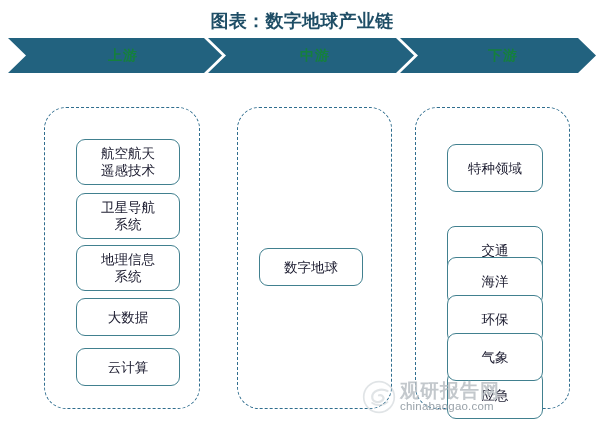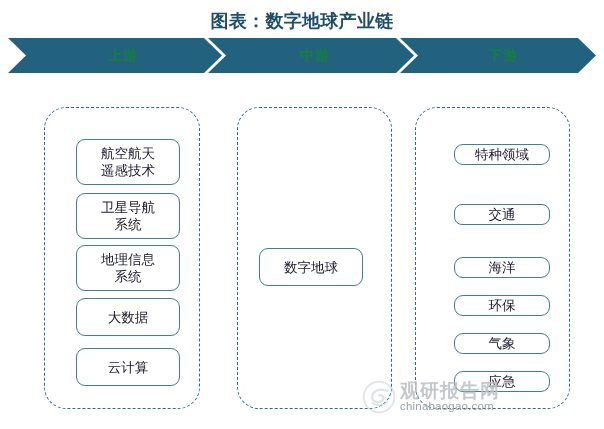--- a/index.html
+++ b/index.html
@@ -97,21 +97,21 @@
 
   
   .n-mid {
     left: 259px;
     width: 104px;
     height: 38px;
     top: 248px;
   }
 
   
-  .n-dn { left: 447px; width: 96px; height: 21px; margin-left: 7px; }
+  .n-dn { left: 447px; width: 96px; height: 48px; }
 
   
   .watermark {
     position: absolute;
     left: 362px;
     top: 378px;
     width: 230px;
     height: 40px;
     pointer-events: none;
   }
@@ -170,21 +170,21 @@
   <div class="node n-up h2" style="top:193px;">卫星导航系统</div>
   <div class="node n-up h2" style="top:245px;">地理信息系统</div>
   <div class="node n-up h1" style="top:348px;">云计算</div>
   <div class="node n-up h1" style="top:298px;">大数据</div>
 
   <div class="group group-midstream"></div>
   <div class="node n-mid">数字地球</div>
 
   <div class="group group-downstream"></div>
   <div class="node n-dn" style="top:144px;">特种领域</div>
-  <div class="node n-dn" style="top:204px;border-radius:8px;">交通</div>
+  <div class="node n-dn" style="top:226px;border-radius:8px;">交通</div>
   <div class="node n-dn" style="top:257px;">海洋</div>
   <div class="node n-dn" style="top:295px;">环保</div>
   <div class="node n-dn" style="top:371px;">应急</div>
   <div class="node n-dn" style="top:333px;">气象</div>
 
   <div class="watermark">
     <svg class="wm-logo" viewBox="0 0 40 40">
       <circle cx="20" cy="20" r="18" fill="none" stroke="#c3cacf" stroke-width="2"></circle>
       <path d="M30,13 C22,9 12,13 12,20 C12,26 20,28 24,24 C27,21 24,17 20,18" fill="none" stroke="#c3cacf" stroke-width="2.6" stroke-linecap="round"></path>
       <path d="M12,27 C17,31 26,30 30,26" fill="none" stroke="#c3cacf" stroke-width="2.2" stroke-linecap="round"></path>

